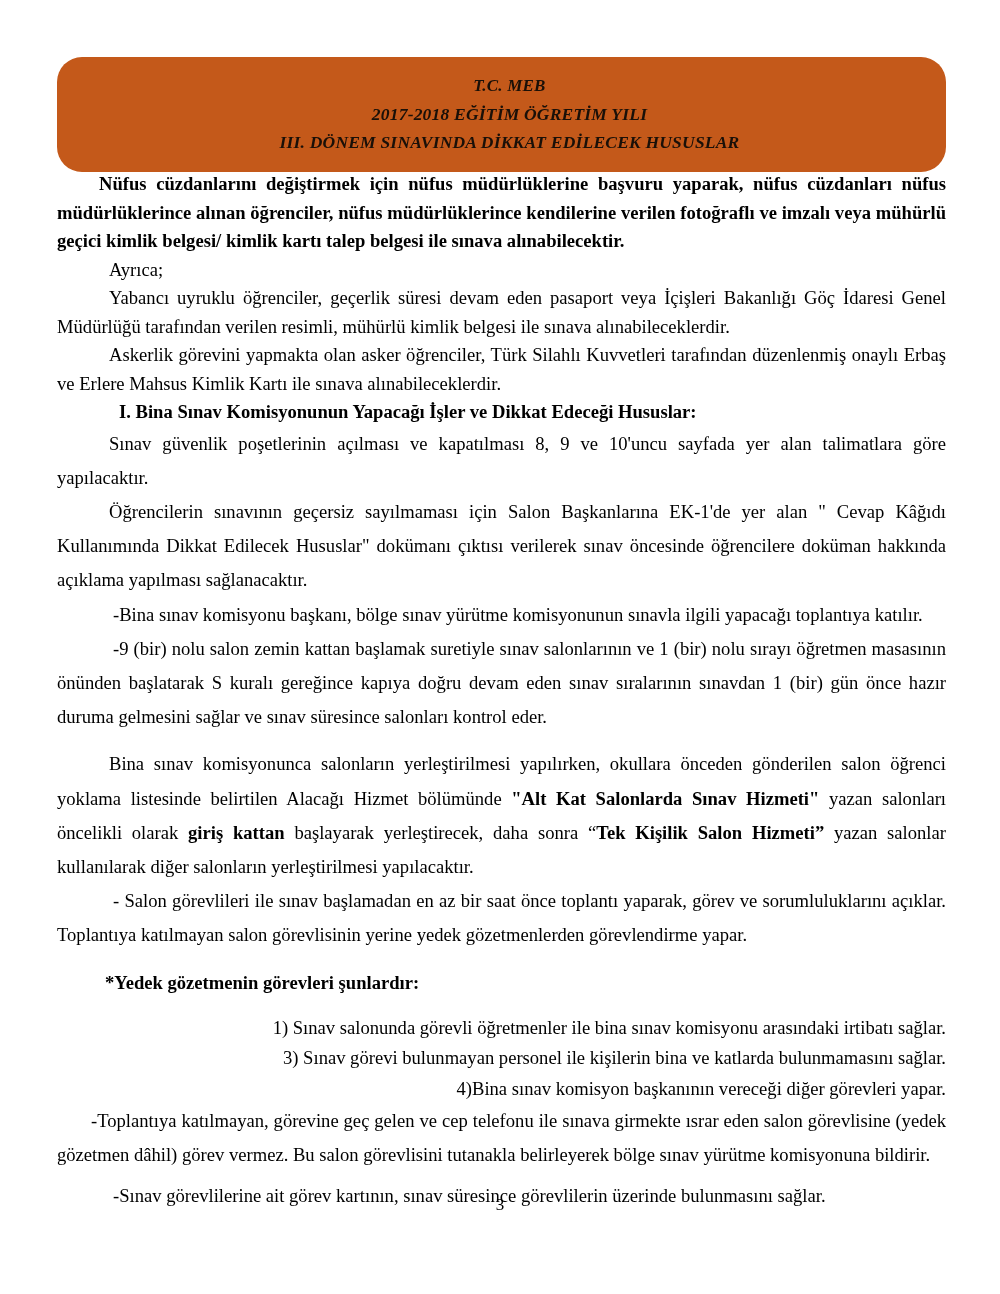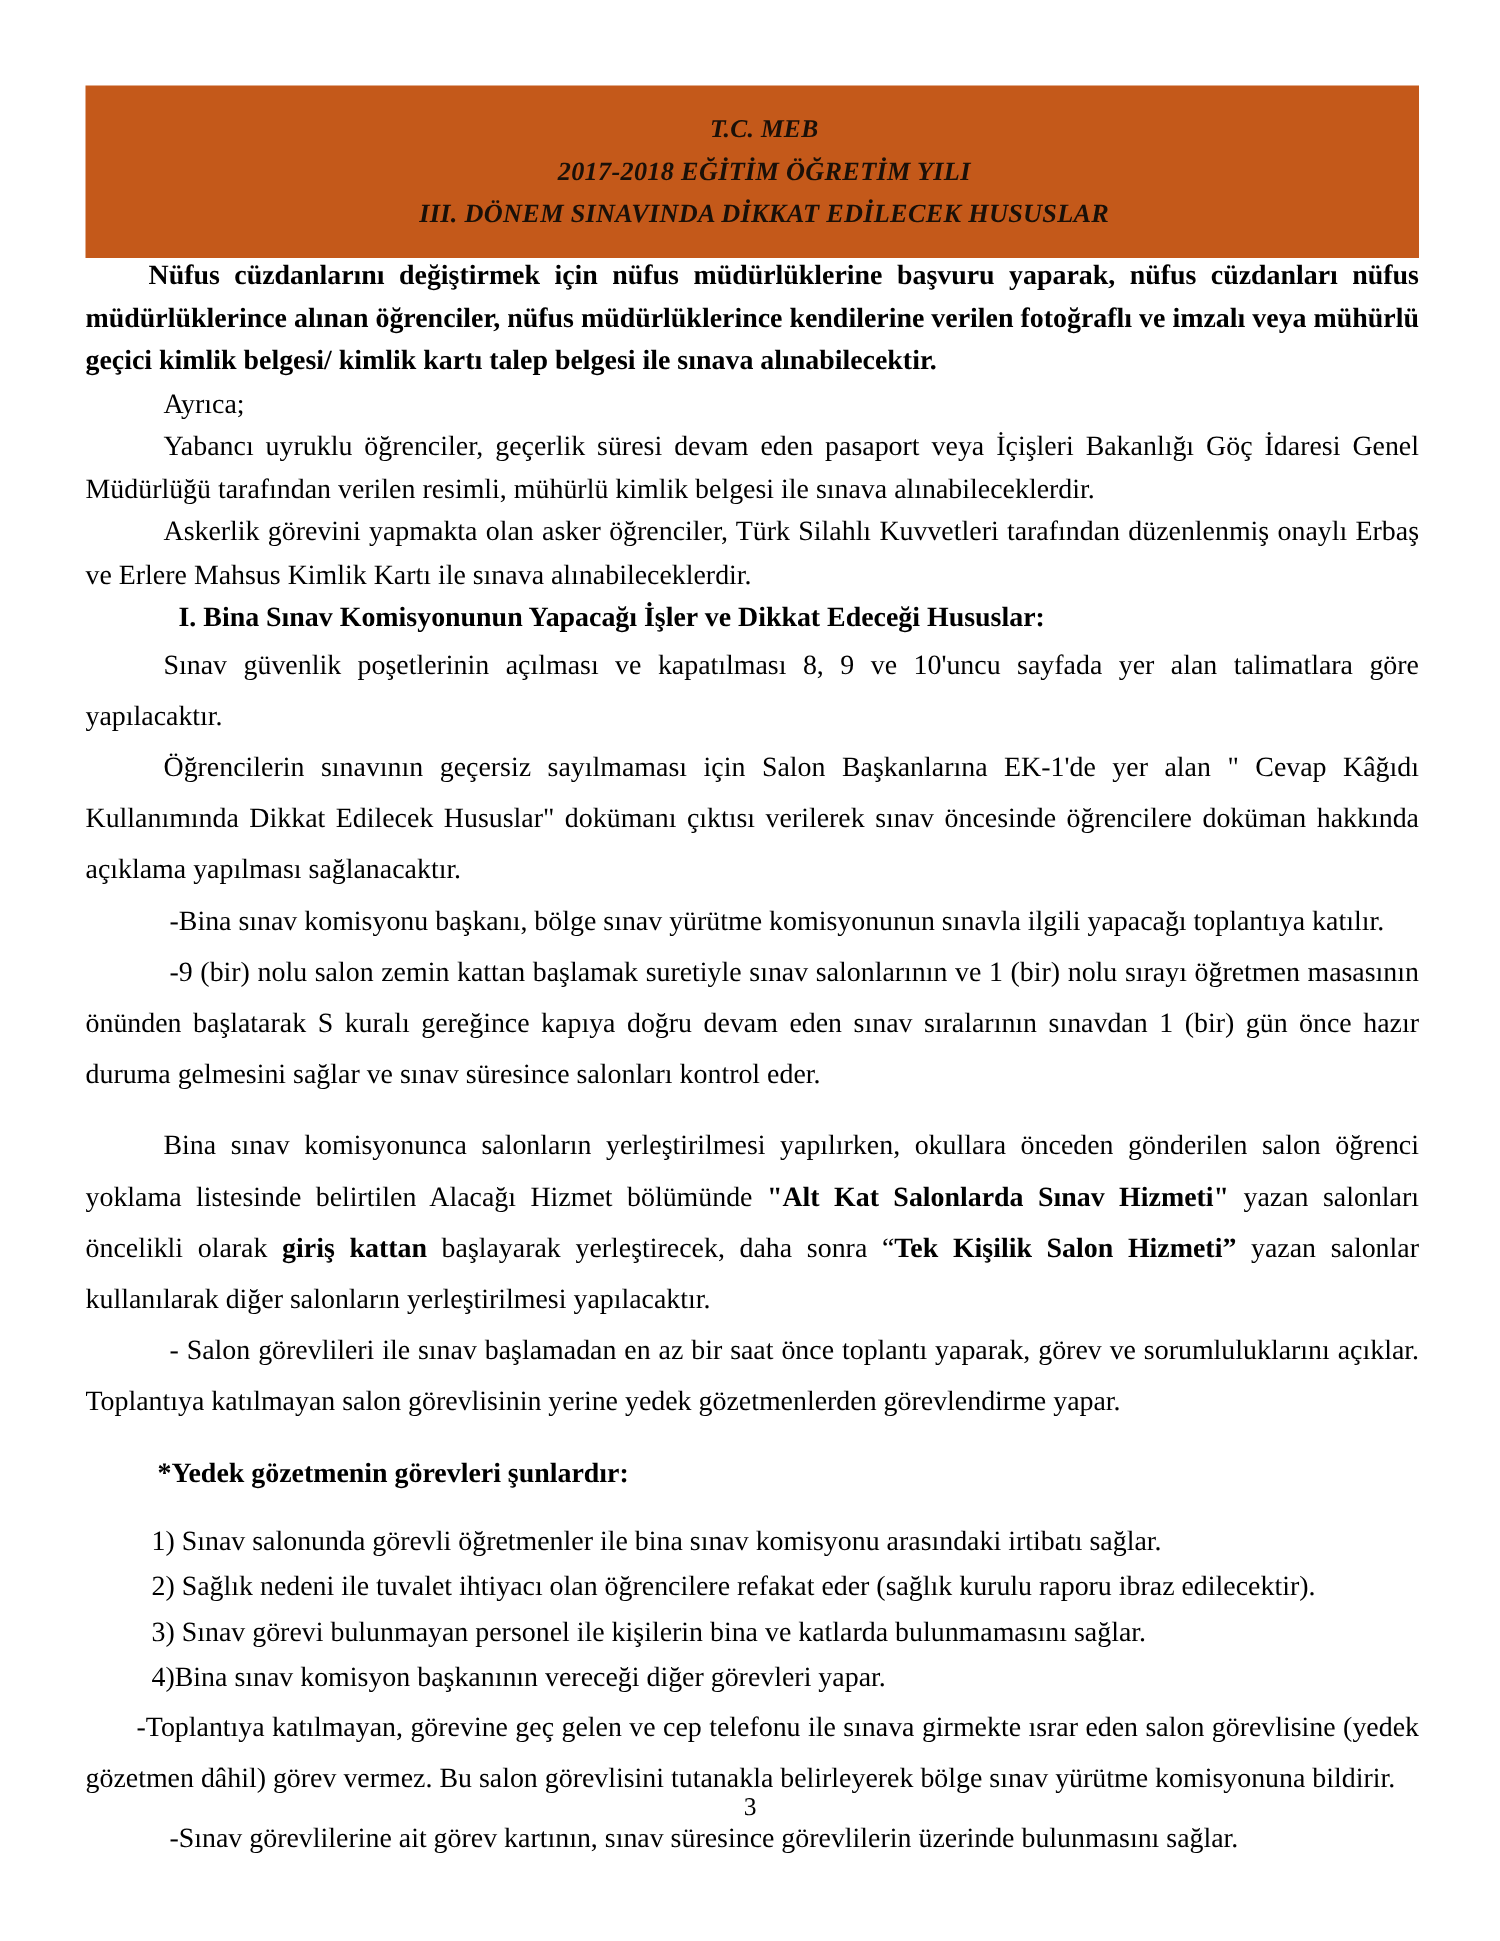--- a/index.html
+++ b/index.html
@@ -30,20 +30,21 @@
     top: 57px;
     width: 889px;
     height: 115px;
     background: #C4591A;
     display: flex;
     flex-direction: column;
     align-items: center;
     justify-content: center;
     box-sizing: border-box;
     padding: 2px 0 4px 16px;
+    border-radius: 25px;
   }
   .header-line {
     font-weight: bold;
     font-style: italic;
     font-size: 17.5px;
     line-height: 28px;
     color: #1a1008;
     text-align: center;
     letter-spacing: 0.2px;
     white-space: nowrap;
@@ -101,21 +102,21 @@
     font-size: 17px;
     line-height: 20px;
     color: #000;
   }
 
   .list-line {
     font-size: 18.6px;
     line-height: 30.5px;
     text-indent: 44px;
     margin: 0;
-    text-align: left;
+    text-align: right;
   }
 </style>
 </head>
 <body>
 
 <div class="page">
 
   <div class="header-banner">
     <div class="header-line l1">T.C. MEB</div>
     <div class="header-line l2">2017-2018 EĞİTİM ÖĞRETİM YILI</div>
@@ -146,21 +147,20 @@
 
       <p class="para ind-dash">- Salon görevlileri ile sınav başlamadan en az bir saat önce toplantı yaparak, görev ve sorumluluklarını açıklar. Toplantıya katılmayan salon görevlisinin yerine yedek gözetmenlerden görevlendirme yapar.</p>
 
       <div class="gap-md"></div>
 
       <p class="para ind-star">*Yedek gözetmenin görevleri şunlardır:</p>
 
       <div class="gap-md"></div>
 
       <p class="list-line">1) Sınav salonunda görevli öğretmenler ile bina sınav komisyonu arasındaki irtibatı sağlar.</p>
-      <p class="list-line">2) Sağlık nedeni ile tuvalet ihtiyacı olan öğrencilere refakat eder (sağlık kurulu raporu ibraz edilecektir).</p>
       <p class="list-line">3) Sınav görevi bulunmayan personel ile kişilerin bina ve katlarda bulunmamasını sağlar.</p>
       <p class="list-line">4)Bina sınav komisyon başkanının vereceği diğer görevleri yapar.</p>
 
       <p class="para ind-small">-Toplantıya katılmayan, görevine geç gelen ve cep telefonu ile sınava girmekte ısrar eden salon görevlisine (yedek gözetmen dâhil) görev vermez. Bu salon görevlisini tutanakla belirleyerek bölge sınav yürütme komisyonuna bildirir.</p>
 
       <div class="gap-sm"></div>
 
       <p class="para ind-dash">-Sınav görevlilerine ait görev kartının, sınav süresince görevlilerin üzerinde bulunmasını sağlar.</p>
     </div>
 

